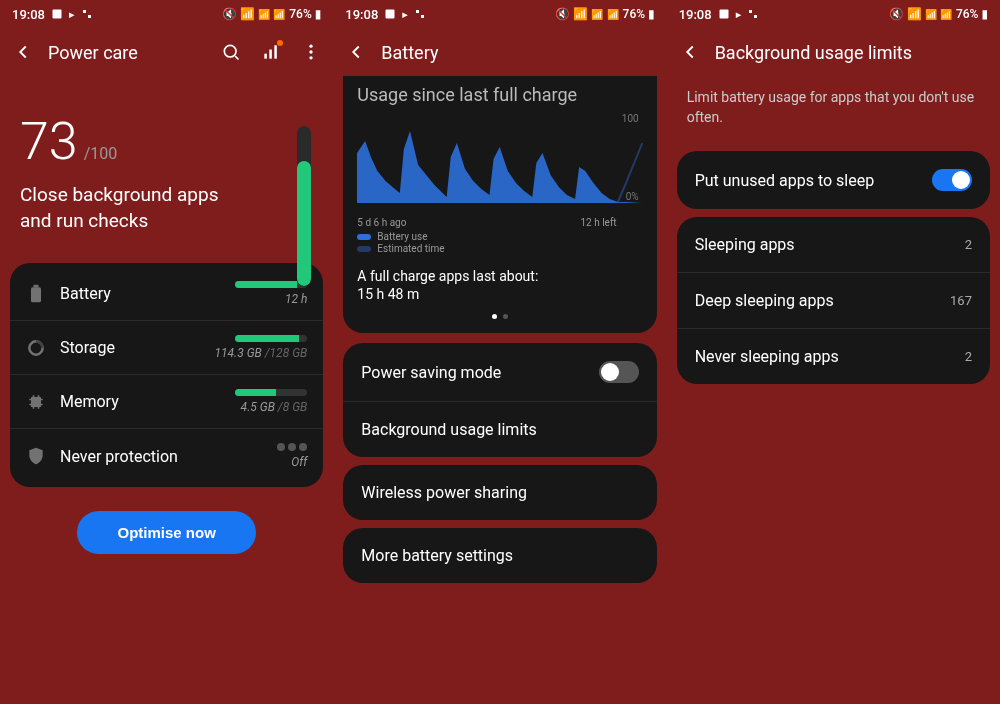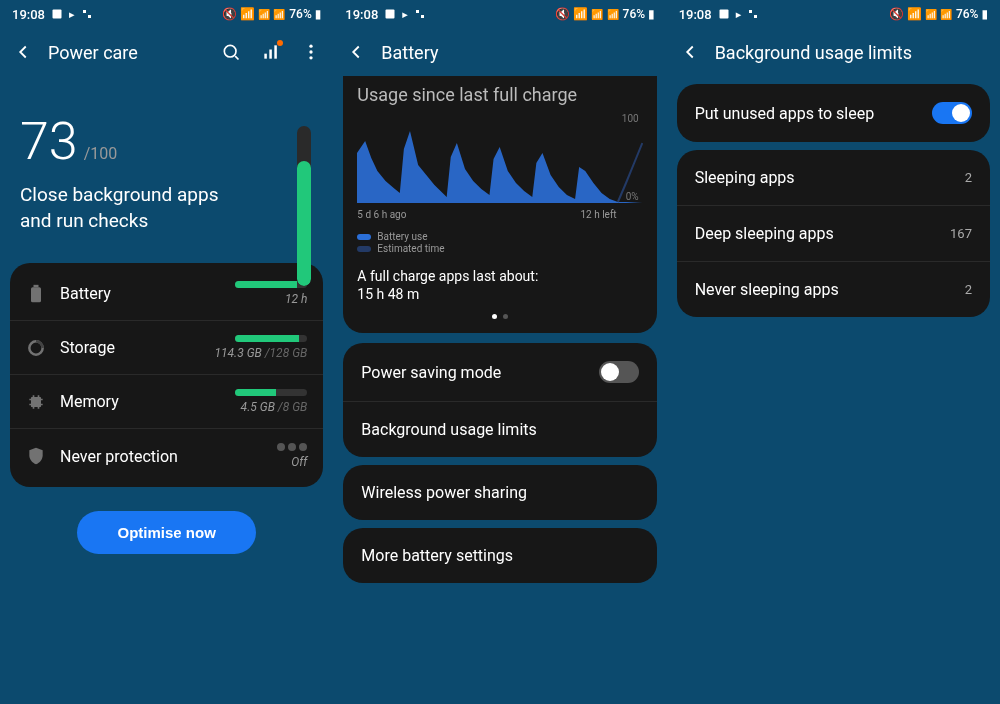--- a/index.html
+++ b/index.html
@@ -8,21 +8,21 @@
   font-family: -apple-system, BlinkMacSystemFont, "Segoe UI", Roboto, sans-serif;
   color: #fff;
   width: 1000px;
   height: 704px;
   display: flex;
   overflow: hidden;
 }
 .screen {
   width: 333.33px;
   height: 704px;
-  background: #0c4a6e;
+  background: #7f1d1d;
   position: relative;
   overflow: hidden;
 }
 .status-bar {
   height: 28px;
   display: flex;
   justify-content: space-between;
   align-items: center;
   padding: 0 12px;
   font-size: 13px;
@@ -101,21 +101,21 @@
   display: block;
   margin: 24px auto 0;
 }
 
 
 .chart-card { background: #171717; border-radius: 0 0 20px 20px; margin: 0 10px 10px; padding: 12px 14px 14px; }
 .chart-title { font-size: 18px; color: #bbb; margin-bottom: 8px; overflow: hidden; white-space: nowrap; margin-top: -4px;}
 .chart-wrap { position: relative; height: 110px; }
 .chart-svg { width: 100%; height: 90px; }
 .chart-ylabel { position: absolute; right: 4px; font-size: 10px; color: #777; }
-.chart-xlabels { display: flex; justify-content: space-between; font-size: 10px; color: #999; padding: 2px 26px 0 0;}
+.chart-xlabels { display: flex; justify-content: space-between; font-size: 10px; color: #999; padding: 2px 26px 0 0; margin-top: 8px;}
 .legend { display: flex; flex-direction: column; gap: 1px; margin-top: 8px; }
 .legend-item { display: flex; align-items: center; gap: 6px; font-size: 10px; color: #999; }
 .legend-swatch { width: 14px; height: 6px; border-radius: 3px; }
 .charge-text { font-size: 14px; margin-top: 14px; }
 .charge-time { font-size: 14px; margin-top: 2px; }
 .pager { display: flex; justify-content: center; gap: 6px; margin-top: 12px; }
 .pager-dot { width: 5px; height: 5px; border-radius: 50%; background: #555; }
 .pager-dot.active { background: #fff; }
 .setting-row {
   display: flex;
@@ -382,20 +382,21 @@
     </div>
   </div>
 
   <div class="header">
     <svg class="back-arrow" viewBox="0 0 24 24" fill="none" stroke="#fff" stroke-width="2">
         <path d="M15 18l-6-6 6-6"></path>
       </svg>
     <div class="header-title">Background usage limits</div>
   </div>
 
+  <div class="desc-text">Limit battery usage for apps that you don't use often.</div>
 
   <div class="single-card">
     <div class="setting-row">
       <span class="setting-label">Put unused apps to sleep</span>
       <div class="toggle on">
           <div class="toggle-knob"></div>
         </div>
     </div>
   </div>
 

